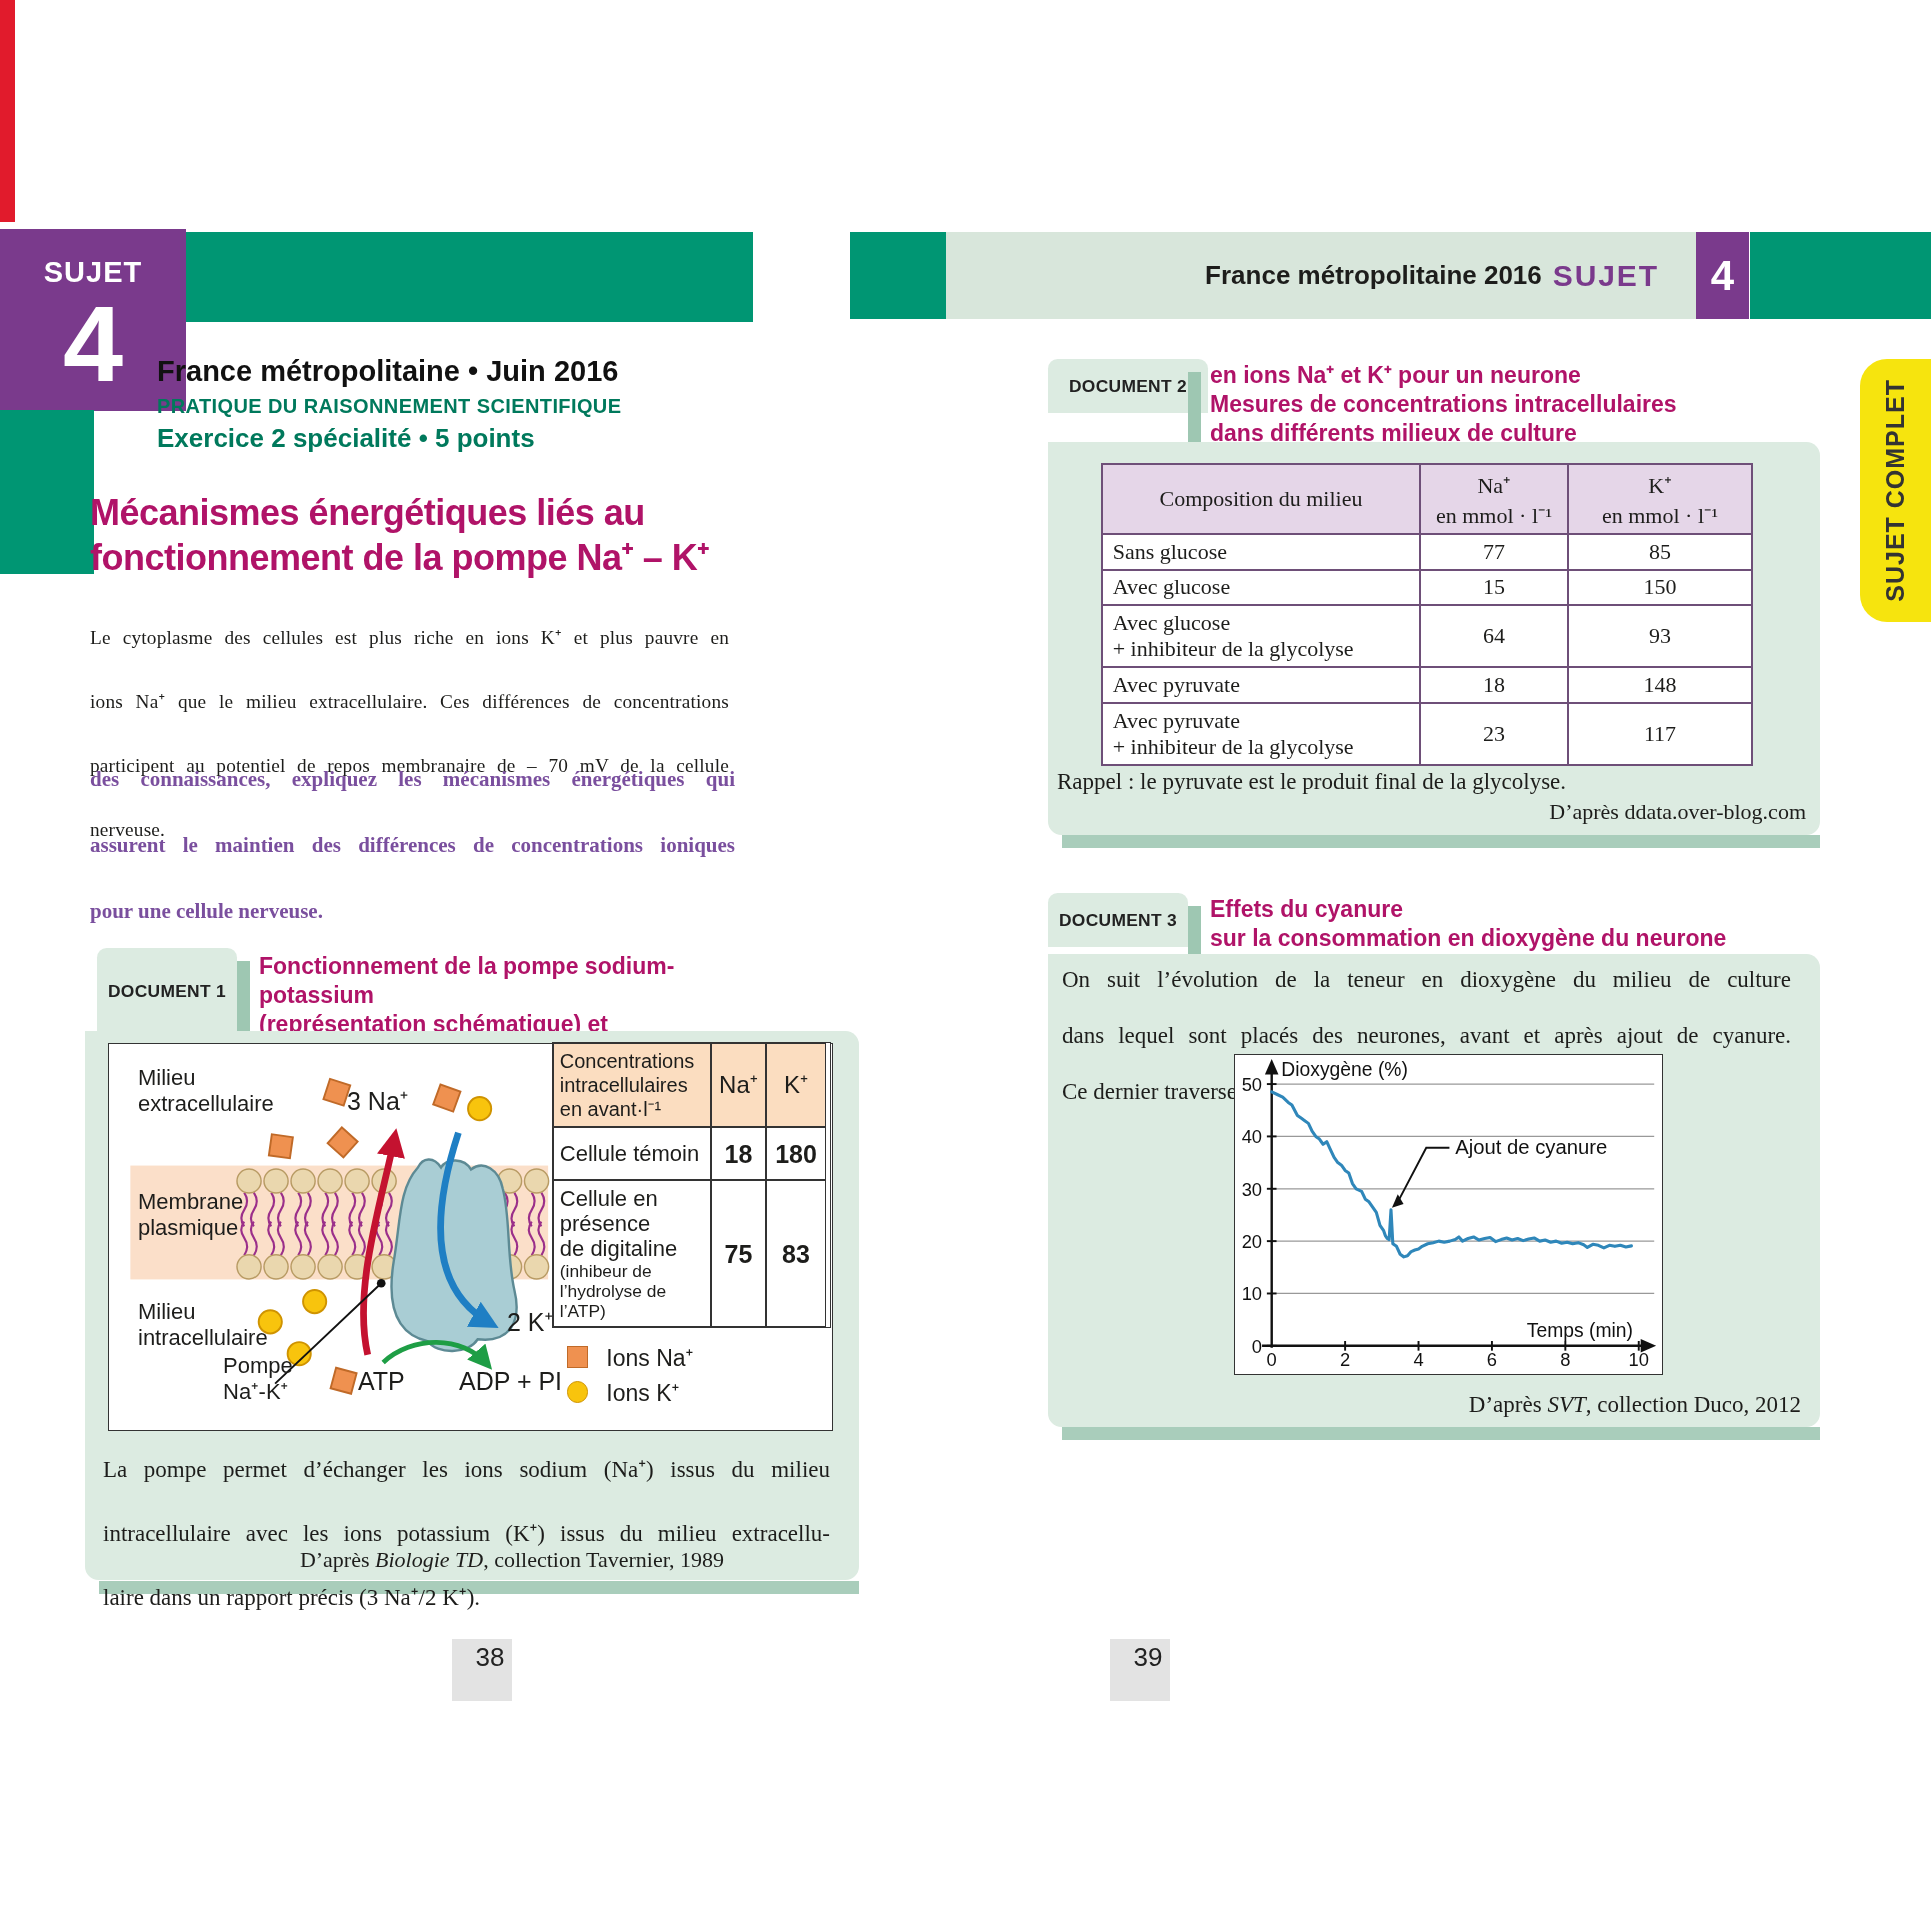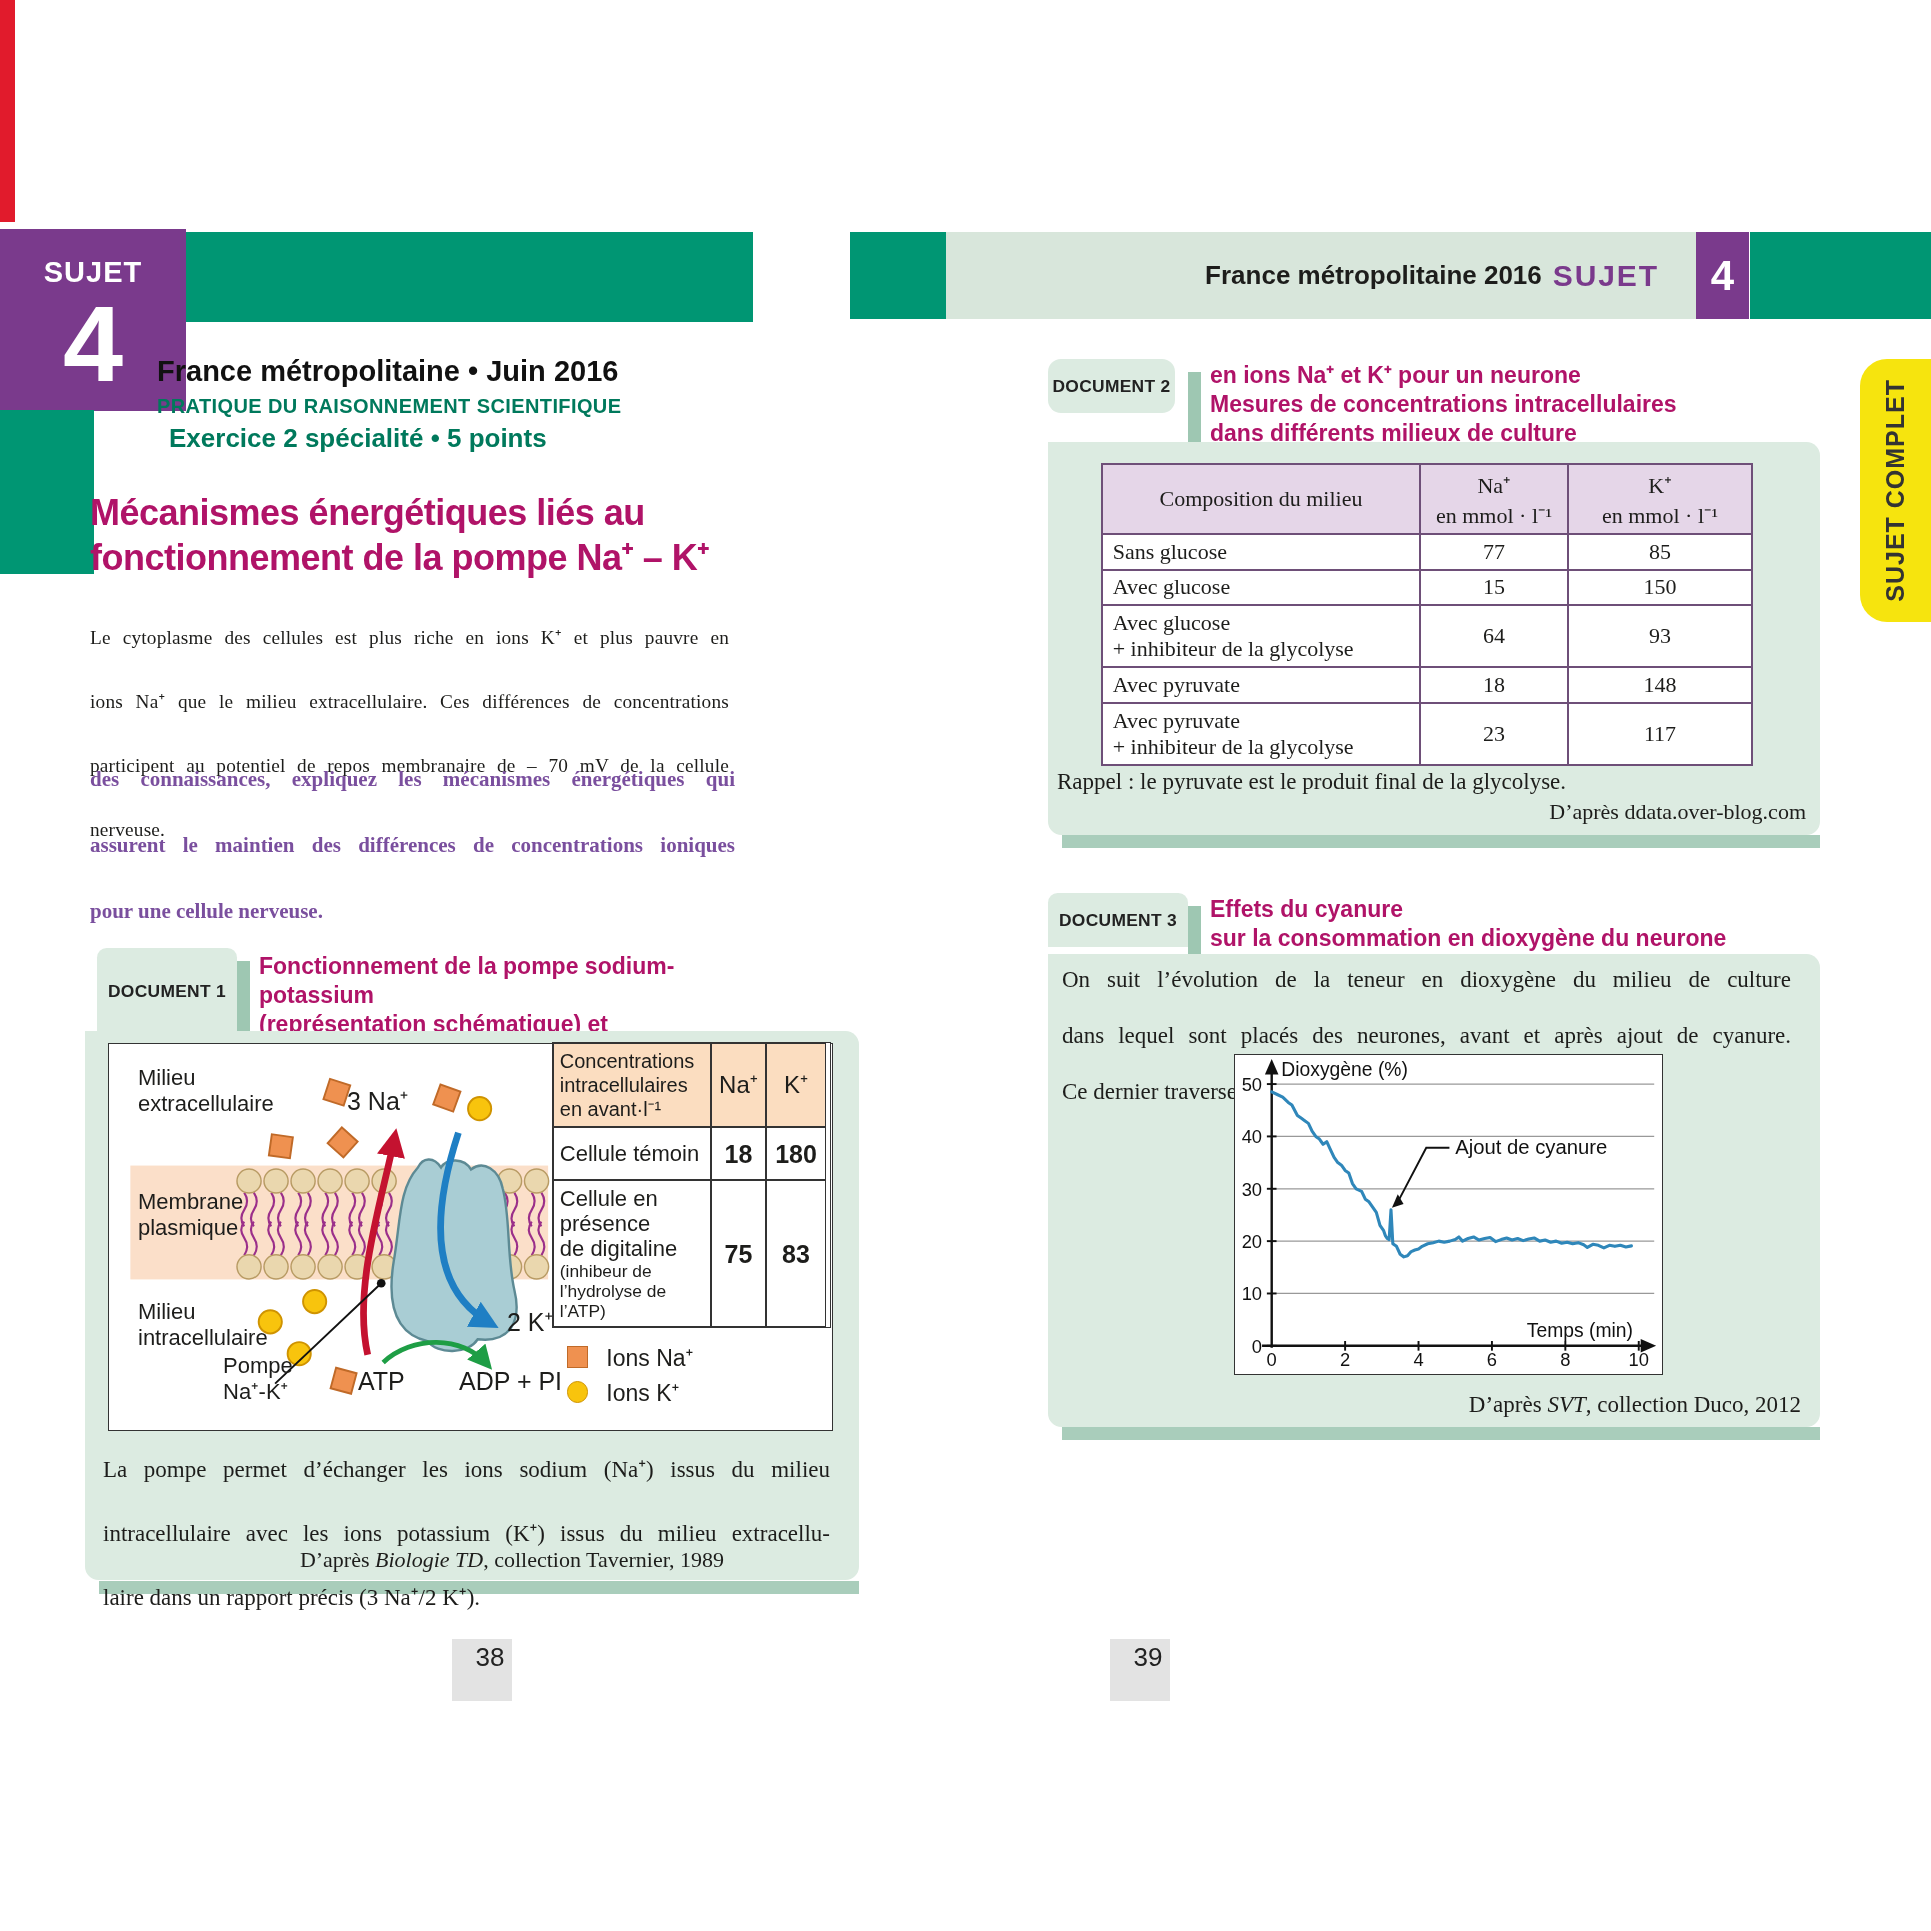--- a/index.html
+++ b/index.html
@@ -62,21 +62,21 @@
     <span>4</span>
   </div>
   <div class="abs" style="left:1750px;top:232px;width:182px;height:87px;background:#009673;"></div>
 
   <div class="abs" style="left:1860px;top:359px;width:71px;height:263px;background:#f6e40e;border-radius:27px 0 0 27px;display:flex;align-items:center;justify-content:center;">
     <span style="writing-mode:vertical-rl;transform:rotate(180deg);font-weight:bold;font-size:25px;color:#333;letter-spacing:1px;">SUJET COMPLET</span>
   </div>
 
   <div class="abs" style="left:157px;top:355px;font-weight:bold;font-size:29px;color:#111;">France métropolitaine • Juin 2016</div>
   <div class="abs" style="left:157px;top:395px;font-weight:bold;font-size:20px;color:#00795c;letter-spacing:0.4px;">PRATIQUE DU RAISONNEMENT SCIENTIFIQUE</div>
-  <div class="abs" style="left:157px;top:423px;font-weight:bold;font-size:26px;color:#00795c;margin-left:12px;">Exercice 2 spécialité • 5 points</div>
+  <div class="abs" style="left:157px;top:423px;font-weight:bold;font-size:26px;color:#00795c;">Exercice 2 spécialité • 5 points</div>
 
   <div class="abs" style="left:90px;top:490px;width:695px;font-weight:bold;font-size:36px;line-height:45px;color:#b01368;letter-spacing:-0.5px;">
       <span class="ln">Mécanismes énergétiques liés au</span>
       <span class="ln">fonctionnement de la pompe Na⁺ – K⁺</span>
     </div>
 
   <div class="abs serif just" style="left:90px;top:622px;width:639px;font-size:19.3px;line-height:32px;letter-spacing:0.2px;">
       <span class="ln">Le cytoplasme des cellules est plus riche en ions K⁺ et plus pauvre en</span>
       <span class="ln">ions Na⁺ que le milieu extracellulaire. Ces différences de concentrations</span>
       <span class="ln">participent au potentiel de repos membranaire de – 70 mV de la cellule</span>
@@ -244,21 +244,21 @@
 
   <div class="abs serif just" style="left:103px;top:1454px;width:727px;font-size:23px;line-height:32px;">
       <span class="ln">La pompe permet d’échanger les ions sodium (Na⁺) issus du milieu</span>
       <span class="ln">intracellulaire avec les ions potassium (K⁺) issus du milieu extracellu-</span>
       <span class="ln">laire dans un rapport précis (3 Na⁺/2 K⁺).</span>
     </div>
   <div class="abs serif" style="left:290px;top:1547px;width:444px;text-align:center;font-size:22px;">
     <span>D’après </span><i>Biologie TD</i><span>, collection Tavernier, 1989</span>
   </div>
 
-  <div class="doc-tab" style="left:1048px;top:359px;width:127px;height:54px;border-radius:13px;">
+  <div class="doc-tab" style="left:1048px;top:359px;width:160px;height:54px;">
     <span>DOCUMENT 2</span>
   </div>
   <div class="fold" style="left:1188px;top:372px;width:12.6px;height:70px;"></div>
   <div class="doc-title" style="left:1210px;top:361px;width:541px;">
       <span class="ln">en ions Na⁺ et K⁺ pour un neurone</span>
       <span class="ln">Mesures de concentrations intracellulaires</span>
       <span class="ln">dans différents milieux de culture</span>
     </div>
   <div class="doc-box" style="left:1048px;top:442px;width:772px;height:393px;"></div>
   <div class="doc-strip" style="left:1062px;top:835px;width:758px;height:12.6px;"></div>

